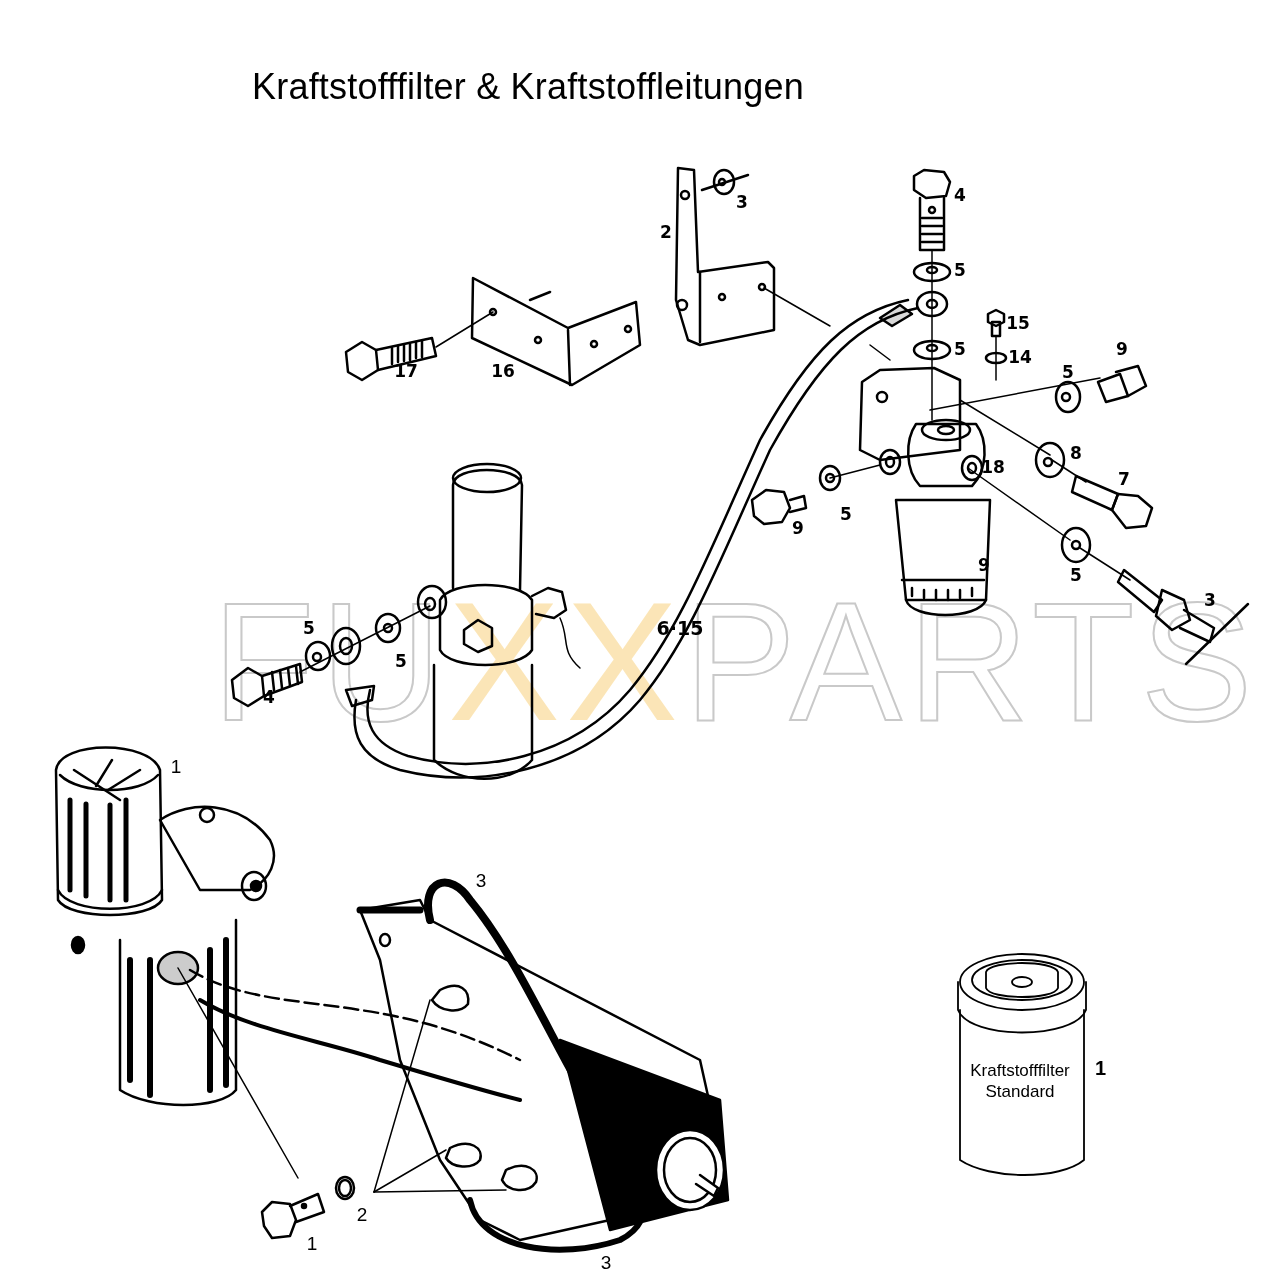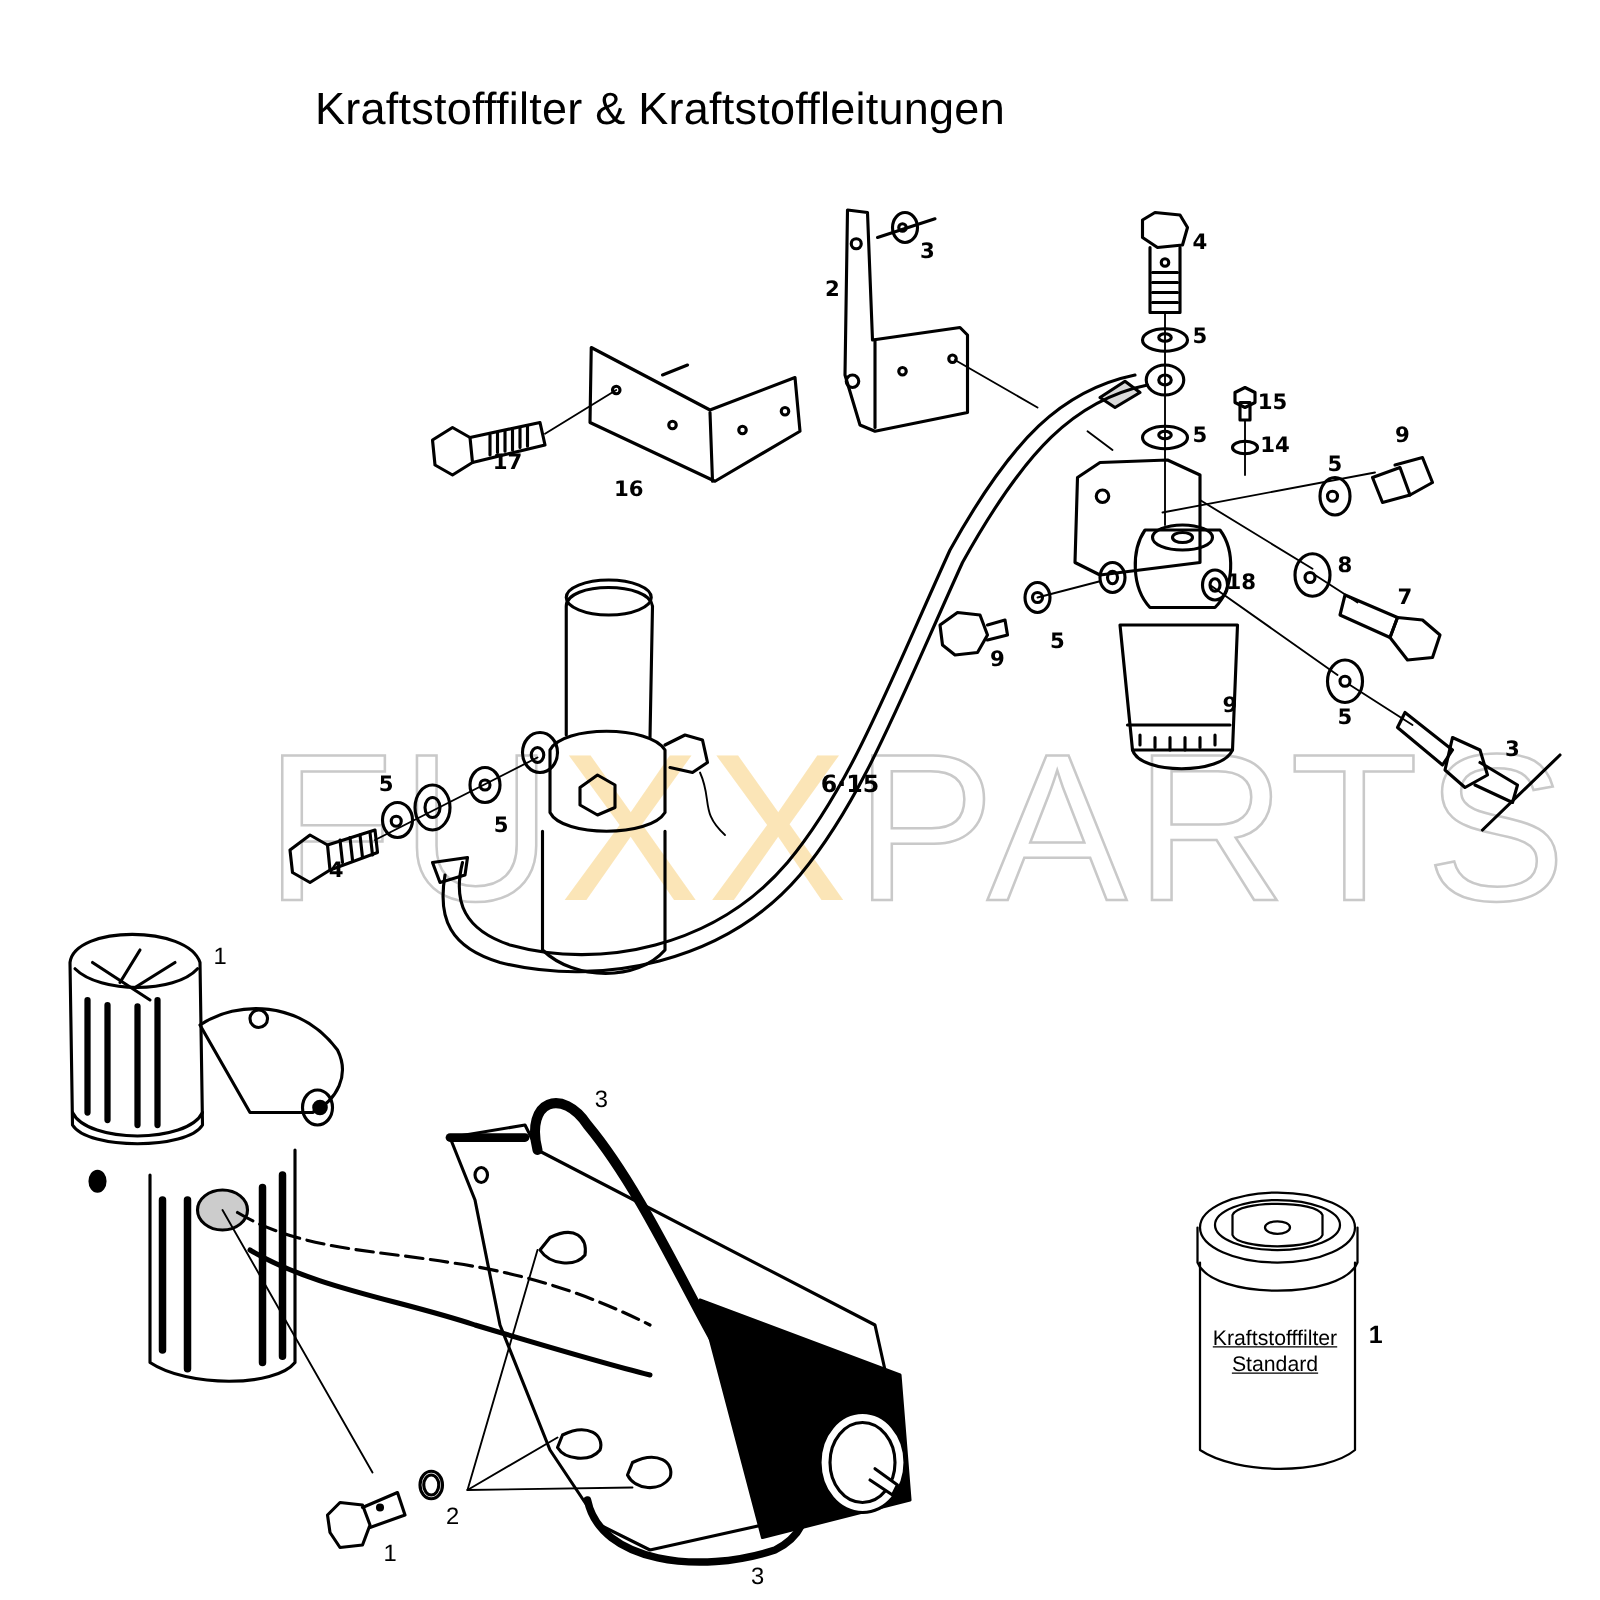--- a/index.html
+++ b/index.html
@@ -3,21 +3,21 @@
 <meta charset="utf-8">
 <style>
   html,body{margin:0;padding:0;background:#ffffff;}
   body{width:1280px;height:1280px;position:relative;overflow:hidden;font-family:"Liberation Sans",sans-serif;color:#000;}
   .title{position:absolute;left:0;top:66px;width:1056px;text-align:center;font-size:36px;font-weight:normal;letter-spacing:0.2px;}
   svg.dia{position:absolute;left:0;top:0;width:1280px;height:1280px;}
   .lbl{position:absolute;font-family:"DejaVu Sans",sans-serif;font-weight:bold;font-size:17px;line-height:1;transform:translate(-50%,-50%);white-space:nowrap;}
   .lbl.thin{font-weight:normal;font-family:"Liberation Sans",sans-serif;font-size:19px;}
   .wm{position:absolute;left:212px;top:578px;font-family:"Liberation Sans",sans-serif;font-size:168px;letter-spacing:6px;line-height:1;color:transparent;-webkit-text-stroke:2px #c9c9c9;white-space:nowrap;}
   .wm .x{color:#fbe3b0;-webkit-text-stroke:0;opacity:0.9;}
-  .filter-text{position:absolute;left:958px;top:1060px;width:124px;text-align:center;font-size:17px;line-height:21px;text-decoration:underline;}
+  .filter-text{position:absolute;left:958px;top:1060px;width:124px;text-align:center;font-size:17px;line-height:21px;}
   .filter-num{position:absolute;left:1095px;top:1057px;font-size:20px;font-weight:bold;}
 </style>
 </head>
 <body>
 
 <div class="title">Kraftstofffilter &amp; Kraftstoffleitungen</div>
 
 <div class="wm"><span>FU</span><span class="x">XX</span><span>PARTS</span></div>
 
 <svg class="dia" viewBox="0 0 1280 1280" fill="none" stroke="#000" stroke-width="2.5" stroke-linejoin="round" stroke-linecap="round">
@@ -236,21 +236,21 @@
 <div class="lbl" style="left:1122px;top:349px">9</div>
 <div class="lbl" style="left:1076px;top:453px">8</div>
 <div class="lbl" style="left:1124px;top:479px">7</div>
 <div class="lbl" style="left:993px;top:467px">18</div>
 <div class="lbl" style="left:798px;top:528px">9</div>
 <div class="lbl" style="left:846px;top:514px">5</div>
 <div class="lbl" style="left:984px;top:565px">9</div>
 <div class="lbl" style="left:1076px;top:575px">5</div>
 <div class="lbl" style="left:1210px;top:600px">3</div>
 <div class="lbl" style="left:406px;top:371px">17</div>
-<div class="lbl" style="left:503px;top:392px">16</div>
+<div class="lbl" style="left:503px;top:371px">16</div>
 <div class="lbl" style="left:309px;top:628px">5</div>
 <div class="lbl" style="left:401px;top:661px">5</div>
 <div class="lbl" style="left:269px;top:697px">4</div>
 <div class="lbl" style="left:680px;top:628px;font-size:19px">6·15</div>
 
 <div class="lbl thin" style="left:176px;top:766px">1</div>
 <div class="lbl thin" style="left:481px;top:880px">3</div>
 <div class="lbl thin" style="left:312px;top:1243px">1</div>
 <div class="lbl thin" style="left:362px;top:1214px">2</div>
 <div class="lbl thin" style="left:606px;top:1262px">3</div>

